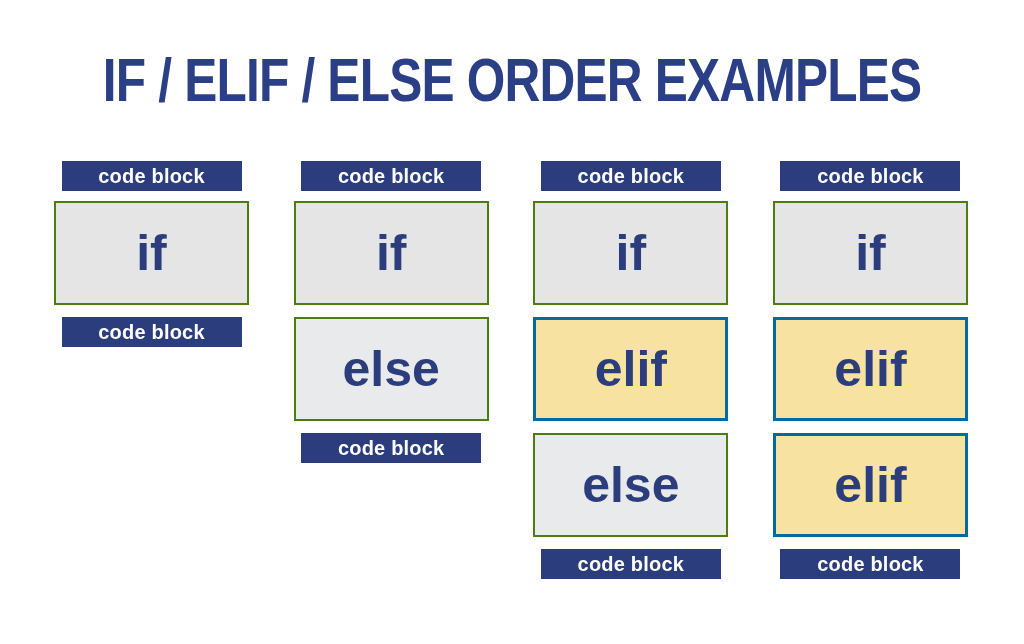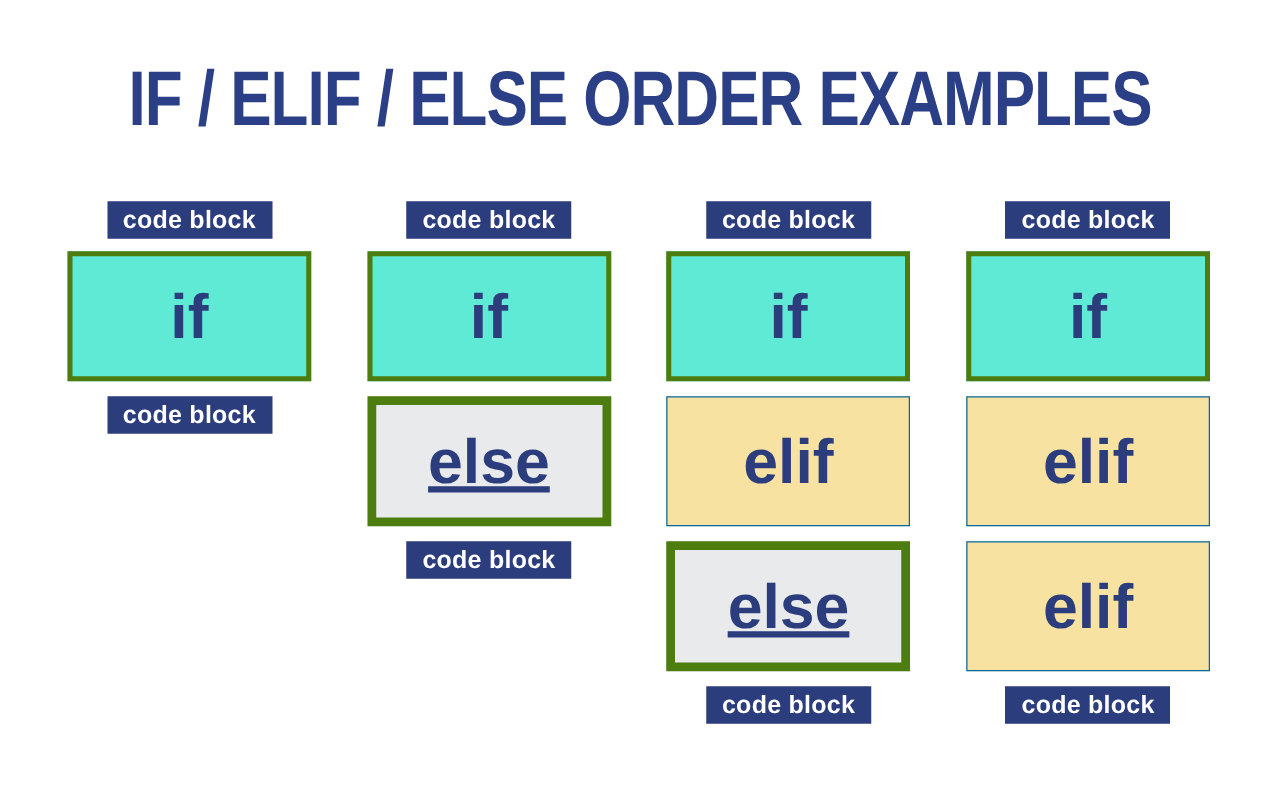--- a/index.html
+++ b/index.html
@@ -36,21 +36,21 @@
     justify-content: space-between;
     align-items: flex-start;
   }
   .column {
     width: 195px;
     display: flex;
     flex-direction: column;
     align-items: center;
   }
   .code-label {
-    width: 132px;
+    width: 180px;
     height: 30px;
     margin-bottom: 10px;
     background: #2b3d7c;
     color: #ffffff;
     font-size: 20px;
     font-weight: bold;
     display: flex;
     align-items: center;
     justify-content: center;
     letter-spacing: 0.2px;
@@ -60,23 +60,23 @@
     height: 104px;
     margin-bottom: 12px;
     display: flex;
     align-items: center;
     justify-content: center;
     font-size: 50px;
     font-weight: bold;
     color: #2b3d7c;
     background: #ffffff;
   }
-  .block-if   { border: 4px solid #4d7c0f; background: #5eead4; }
-  .block-elif { border: 1px solid #0369a1; background: #f8e2a2; }
-  .block-else { border: 7px solid #4d7c0f; background: #e9eaec; text-decoration: underline; }
+  .block-if   { border: 2px solid #4d7c0f; background: #e5e5e5; }
+  .block-elif { border: 3px solid #0369a1; background: #f8e2a2; }
+  .block-else { border: 2px solid #4d7c0f; background: #e9eaec; }
   .code-label.bottom { margin-bottom: 0; margin-top: 0; }
 </style>
 </head>
 <body>
 
 <div class="canvas">
 
   <div class="title">IF / ELIF / ELSE ORDER EXAMPLES</div>
 
   <div class="columns-row">

